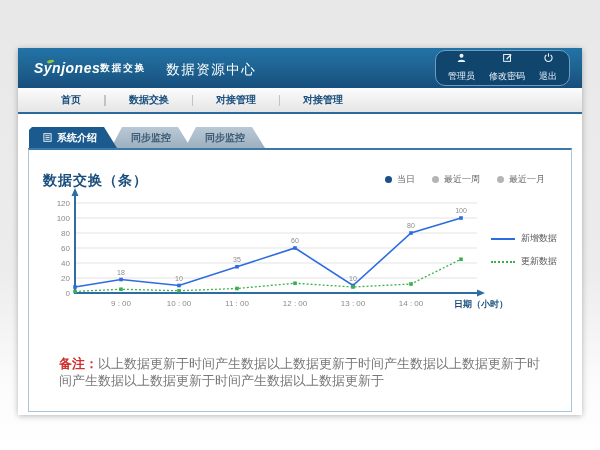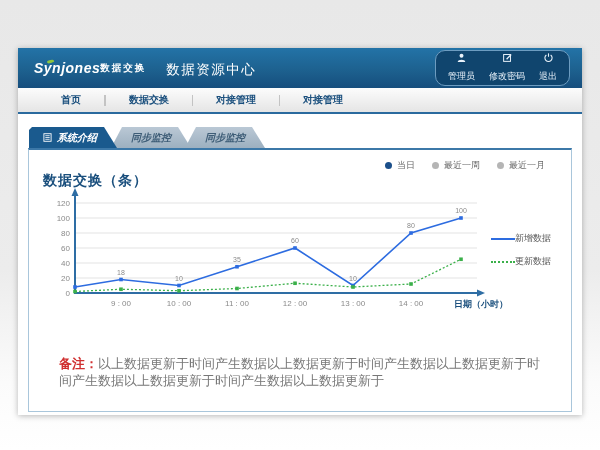--- a/index.html
+++ b/index.html
@@ -32,46 +32,46 @@
   .pill-item svg { display:block; }
   
   .navbar {
     height:26px; background:linear-gradient(180deg,#fcfcfc,#e5e5e5);
     border-bottom:2px solid #2a6a9e; display:flex; align-items:center; padding-left:20px;
   }
   .nav-item { font-size:10px; font-weight:bold; color:#1a4f7d; padding:0 23px; cursor:pointer; white-space:nowrap; }
   .nav-sep { width:1px; height:11px; background:#c3c3c3; }
   
   .content { position:relative; height:299px; }
-  .tabs { position:absolute; left:11px; top:13px; display:flex; align-items:flex-end;font-style:italic; }
+  .tabs { position:absolute; left:11px; top:13px; display:flex; align-items:flex-end; }
   .tab { height:21px; line-height:21px; font-size:10px; font-weight:bold; text-align:center;
          padding:0 20px; cursor:pointer; display:flex; align-items:center; gap:5px; }
   .tab-active {
     background:#1a5a8e; color:#ffffff;
     clip-path:polygon(0 100%, 0 3px, 3px 0, calc(100% - 13px) 0, 100% 100%);
     padding-left:14px; z-index:2;
   }
   .tab-inactive {
     background:linear-gradient(180deg,#bac8d5,#9db0c0); color:#3e5d77;
     clip-path:polygon(0 100%, 11px 0, calc(100% - 13px) 0, 100% 100%);
     margin-left:-6px; z-index:1;
   }
   
   .panel {
     position:absolute; left:10px; top:34px; width:544px; height:264px;
     background:#ffffff; border:1px solid #a9c6db; border-top:2px solid #3c78a8;
   }
-  .radio-row { position:absolute; top:9px; right:26px; display:flex; gap:17px; align-items:center; }
+  .radio-row { position:absolute; top:23px; right:26px; display:flex; gap:17px; align-items:center; }
   .radio-opt { display:flex; align-items:center; gap:5px; font-size:9px; color:#666; cursor:pointer; }
   .radio-dot { width:7px; height:7px; border-radius:50%; background:#b5b5b5; }
   .radio-dot.sel { background:#1b4f8a; }
   .y-axis-title { position:absolute; left:14px; top:22px; font-size:14px; font-weight:bold; color:#1a4f7d; letter-spacing:1px; }
   .chart-wrap { position:absolute; left:16px; top:38px; }
   .legend { position:absolute; left:462px; top:82px; display:flex; flex-direction:column; gap:10px; }
-  .legend-item { display:flex; align-items:center; font-size:9px; color:#555; cursor:pointer; white-space:nowrap; }
+  .legend-item { display:flex; align-items:center; gap:6px; font-size:9px; color:#555; cursor:pointer; white-space:nowrap; }
   .legend-line { width:24px; height:0; border-top:2px solid #2d6ce0; }
   .legend-line.dotted { border-top:2px dotted #3bb04a; }
   .footnote { position:absolute; left:30px; top:206px; width:490px; font-size:13px; color:#777; line-height:1.3; }
   .footnote-prefix { color:#d03030; font-weight:bold; }
   svg text { font-family:"Liberation Sans","DejaVu Sans",sans-serif; }
 </style>
 </head>
 <body>
 
 <div class="window">

